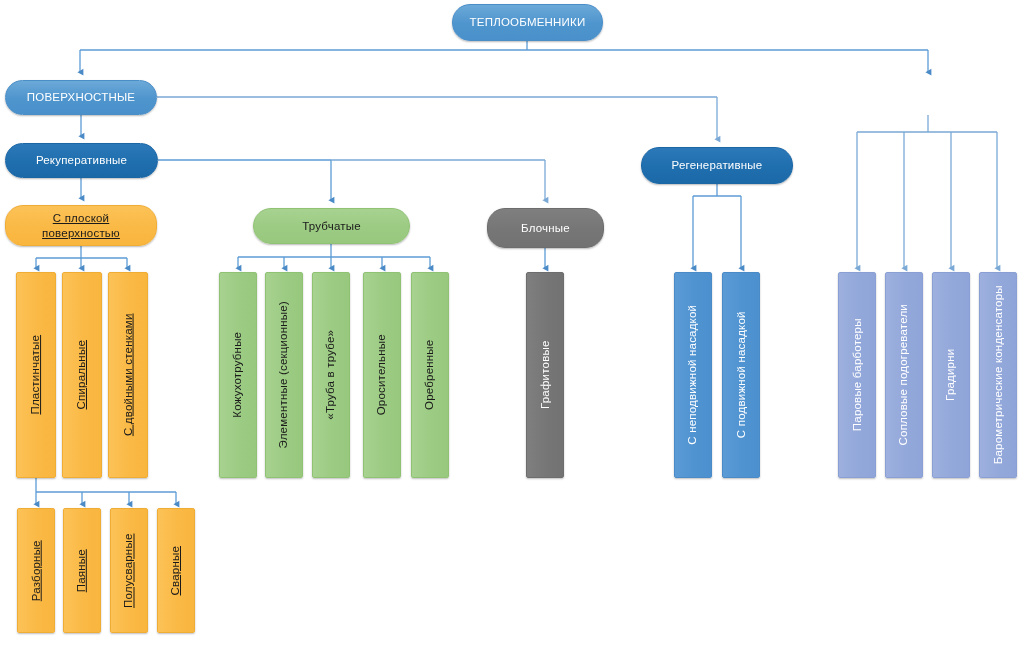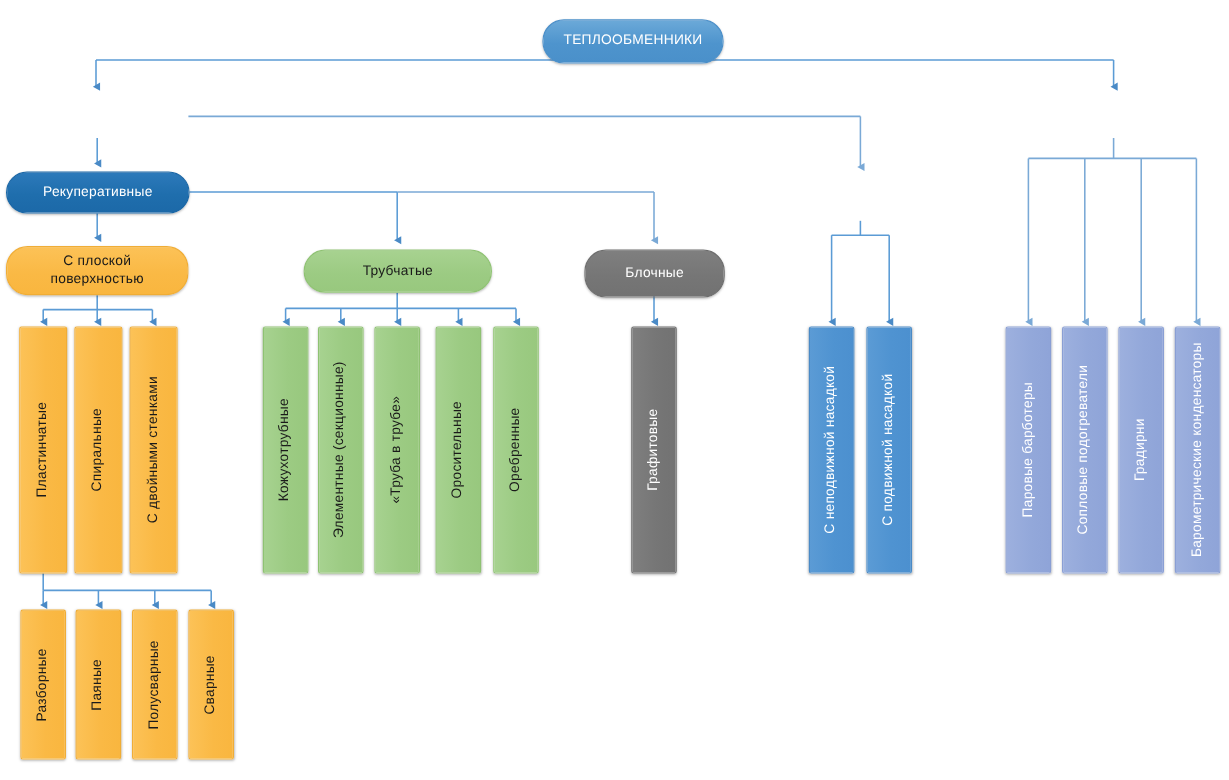--- a/index.html
+++ b/index.html
@@ -23,30 +23,30 @@
     font-size:11.5px;
     letter-spacing:.2px;
     color:#ffffff;
     box-shadow:0 1px 2px rgba(0,0,0,.28);
   }
   .node span{display:block;padding:0 8px;}
 
   .fill-lightblue{
     background:linear-gradient(180deg,#6ba9d8 0%,#4e94cd 55%,#4a90ca 100%);
     border:1px solid #4a8ec8;
-    margin-top:12px;
   }
   .fill-darkblue{
     background:linear-gradient(180deg,#2c79ba 0%,#1f6ead 55%,#1c69a8 100%);
     border:1px solid #1b67a6;
   }
   .fill-orange{
     background:linear-gradient(180deg,#fcc257 0%,#fab945 55%,#f9b63f 100%);
     border:1px solid #f0ad36;
     color:#1a1a1a;
+    text-decoration:underline;
   }
   .fill-green{
     background:linear-gradient(180deg,#a7d290 0%,#9ccb83 55%,#98c87e 100%);
     border:1px solid #8fc273;
     color:#1a1a1a;
   }
   .fill-gray{
     background:linear-gradient(180deg,#7f7f7f 0%,#767676 55%,#727272 100%);
     border:1px solid #6d6d6d;
     color:#ffffff;
@@ -160,24 +160,30 @@
       <path d="M904,132 L904,268" stroke="#7aa9d6" marker-end="url(#arrL)"></path>
       <path d="M951,132 L951,268" stroke="#7aa9d6" marker-end="url(#arrL)"></path>
       <path d="M997,132 L997,268" stroke="#7aa9d6" marker-end="url(#arrL)"></path>
     </g>
   </svg>
 
   <div class="node fill-lightblue" style="left:452px;top:4px;width:151px;height:37px;">
     <span>ТЕПЛООБМЕННИКИ</span>
   </div>
 
+  <div class="node fill-lightblue" style="left:5px;top:80px;width:152px;height:35px;">
+    <span>ПОВЕРХНОСТНЫЕ</span>
+  </div>
 
   <div class="node fill-darkblue" style="left:5px;top:143px;width:153px;height:35px;justify-content:center;">
     <span>Рекуперативные</span>
   </div>
+  <div class="node fill-darkblue" style="left:641px;top:147px;width:152px;height:37px;">
+    <span>Регенеративные</span>
+  </div>
 
   <div class="node fill-orange" style="left:5px;top:205px;width:152px;height:41px;">
     <span>С плоской поверхностью</span>
   </div>
   <div class="node fill-green" style="left:253px;top:208px;width:157px;height:36px;">
     <span>Трубчатые</span>
   </div>
   <div class="node fill-gray" style="left:487px;top:208px;width:117px;height:40px;">
     <span>Блочные</span>
   </div>

